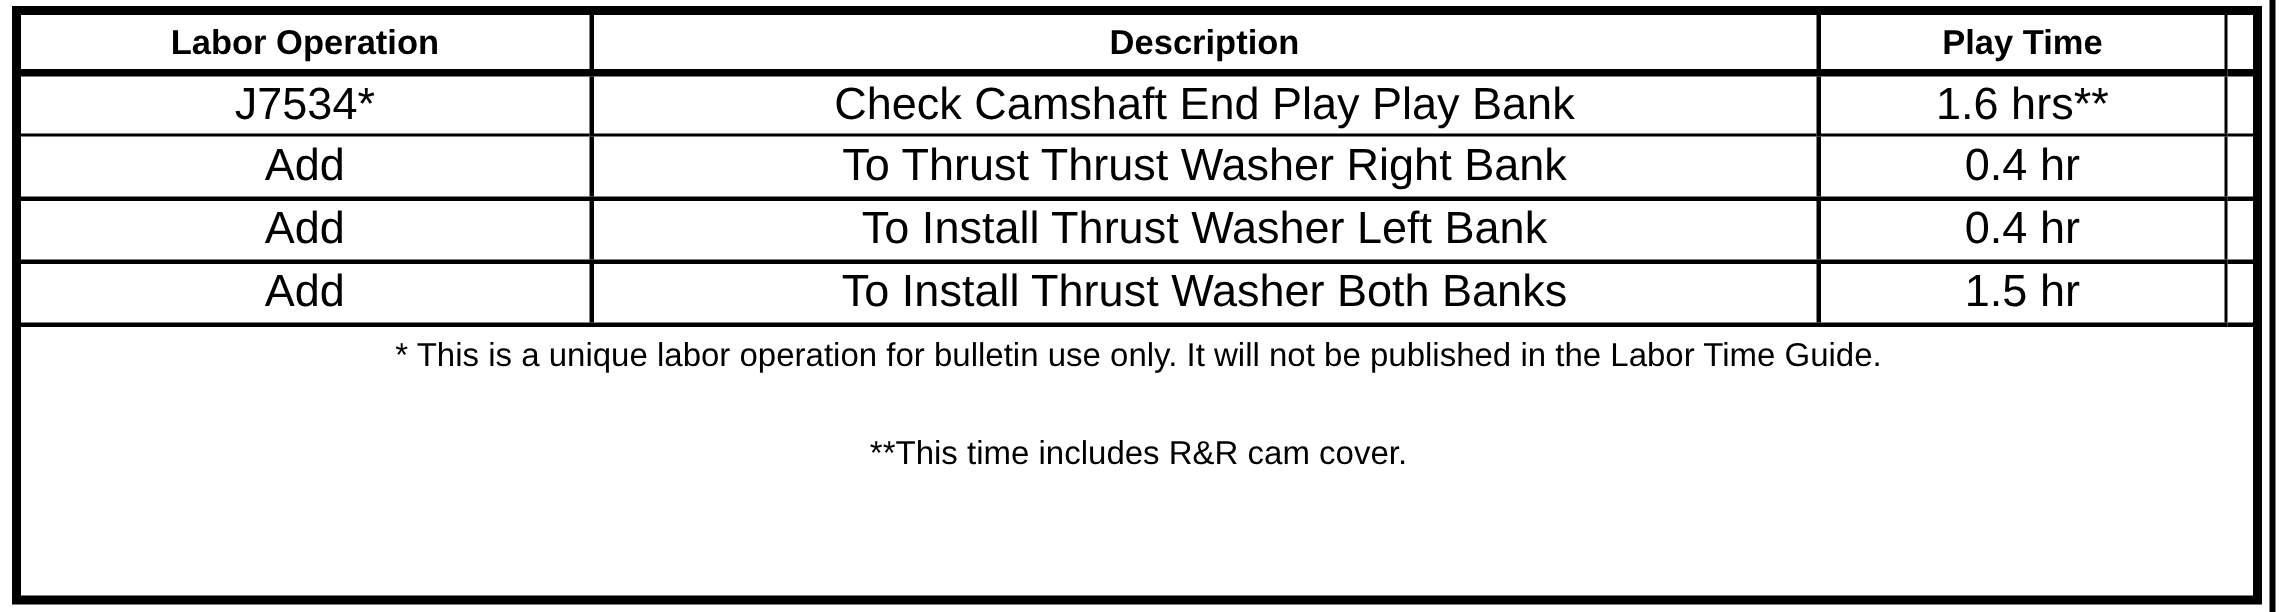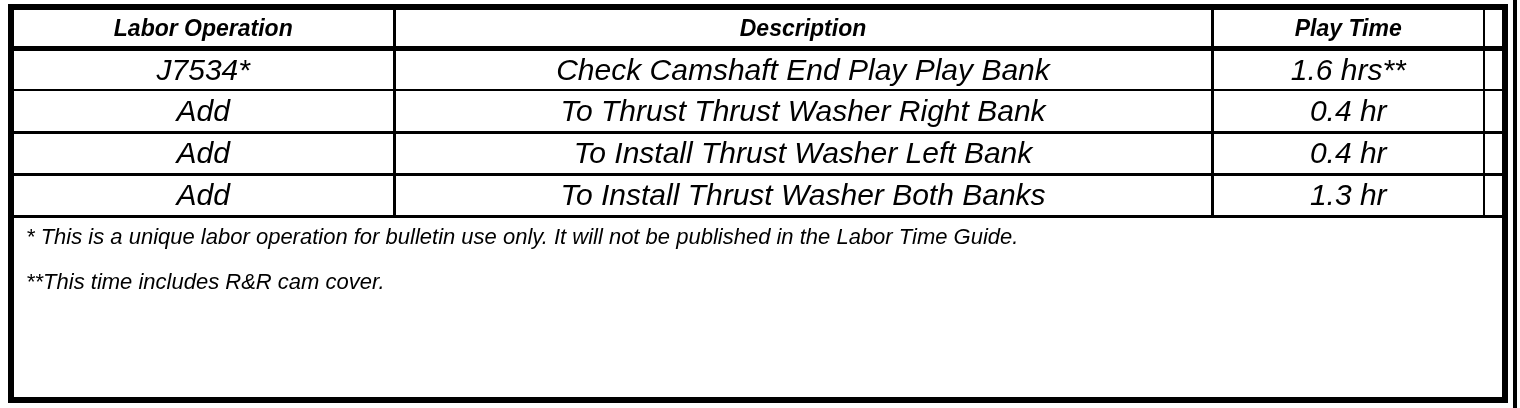--- a/index.html
+++ b/index.html
@@ -24,21 +24,20 @@
     height: 399px;
     border: 6px solid var(--border-color, #000000);
     box-sizing: border-box;
     background: #ffffff;
   }
   table.labor-table {
     width: 100%;
     height: 100%;
     border-collapse: collapse;
     table-layout: fixed;
-    font-style: italic;
   }
   .labor-table th, .labor-table td {
     padding: 0;
     text-align: center;
     vertical-align: middle;
     font-size: 30px;
     line-height: 1.15;
     white-space: nowrap;
     overflow: hidden;
   }
@@ -53,22 +52,22 @@
   tr.sep-group td { border-bottom: 3px solid var(--border-color, #000000); }
   .col-sep       { border-left: 3px solid var(--border-color, #000000); }
   .col-sep-thin  { border-left: 2px solid var(--border-color, #000000); }
   tr.footnote-row td {
     text-align: left;
     vertical-align: top;
     padding: 6px 10px 0 12px;
     white-space: normal;
     font-size: 22px;
   }
-  .footnote-line { margin: 0; }
-  .footnote-line + .footnote-line { margin-top: 20px; }
+  .footnote-line { margin: 0; text-align: center; }
+  .footnote-line + .footnote-line { margin-top: 40px; }
   .edge-line {
     position: absolute;
     left: 1513px;
     top: 0;
     width: 4px;
     height: 408px;
     background: var(--border-color, #000000);
   }
 </style>
 </head>
@@ -110,21 +109,21 @@
           <td>Add</td>
           <td class="col-sep">To Install Thrust Washer Left Bank</td>
           <td class="col-sep">0.4 hr</td>
           <td class="col-sep-thin"></td>
         </tr>
 
 
         <tr class="data-row sep-group">
           <td>Add</td>
           <td class="col-sep">To Install Thrust Washer Both Banks</td>
-          <td class="col-sep">1.3 hr</td>
+          <td class="col-sep">1.5 hr</td>
           <td class="col-sep-thin"></td>
         </tr>
 
         <tr class="footnote-row">
           <td colspan="4">
             <p class="footnote-line">* This is a unique labor operation for bulletin use only. It will not be published in the Labor Time Guide.</p>
             <p class="footnote-line">**This time includes R&amp;R cam cover.</p>
           </td>
         </tr>
       </tbody>

